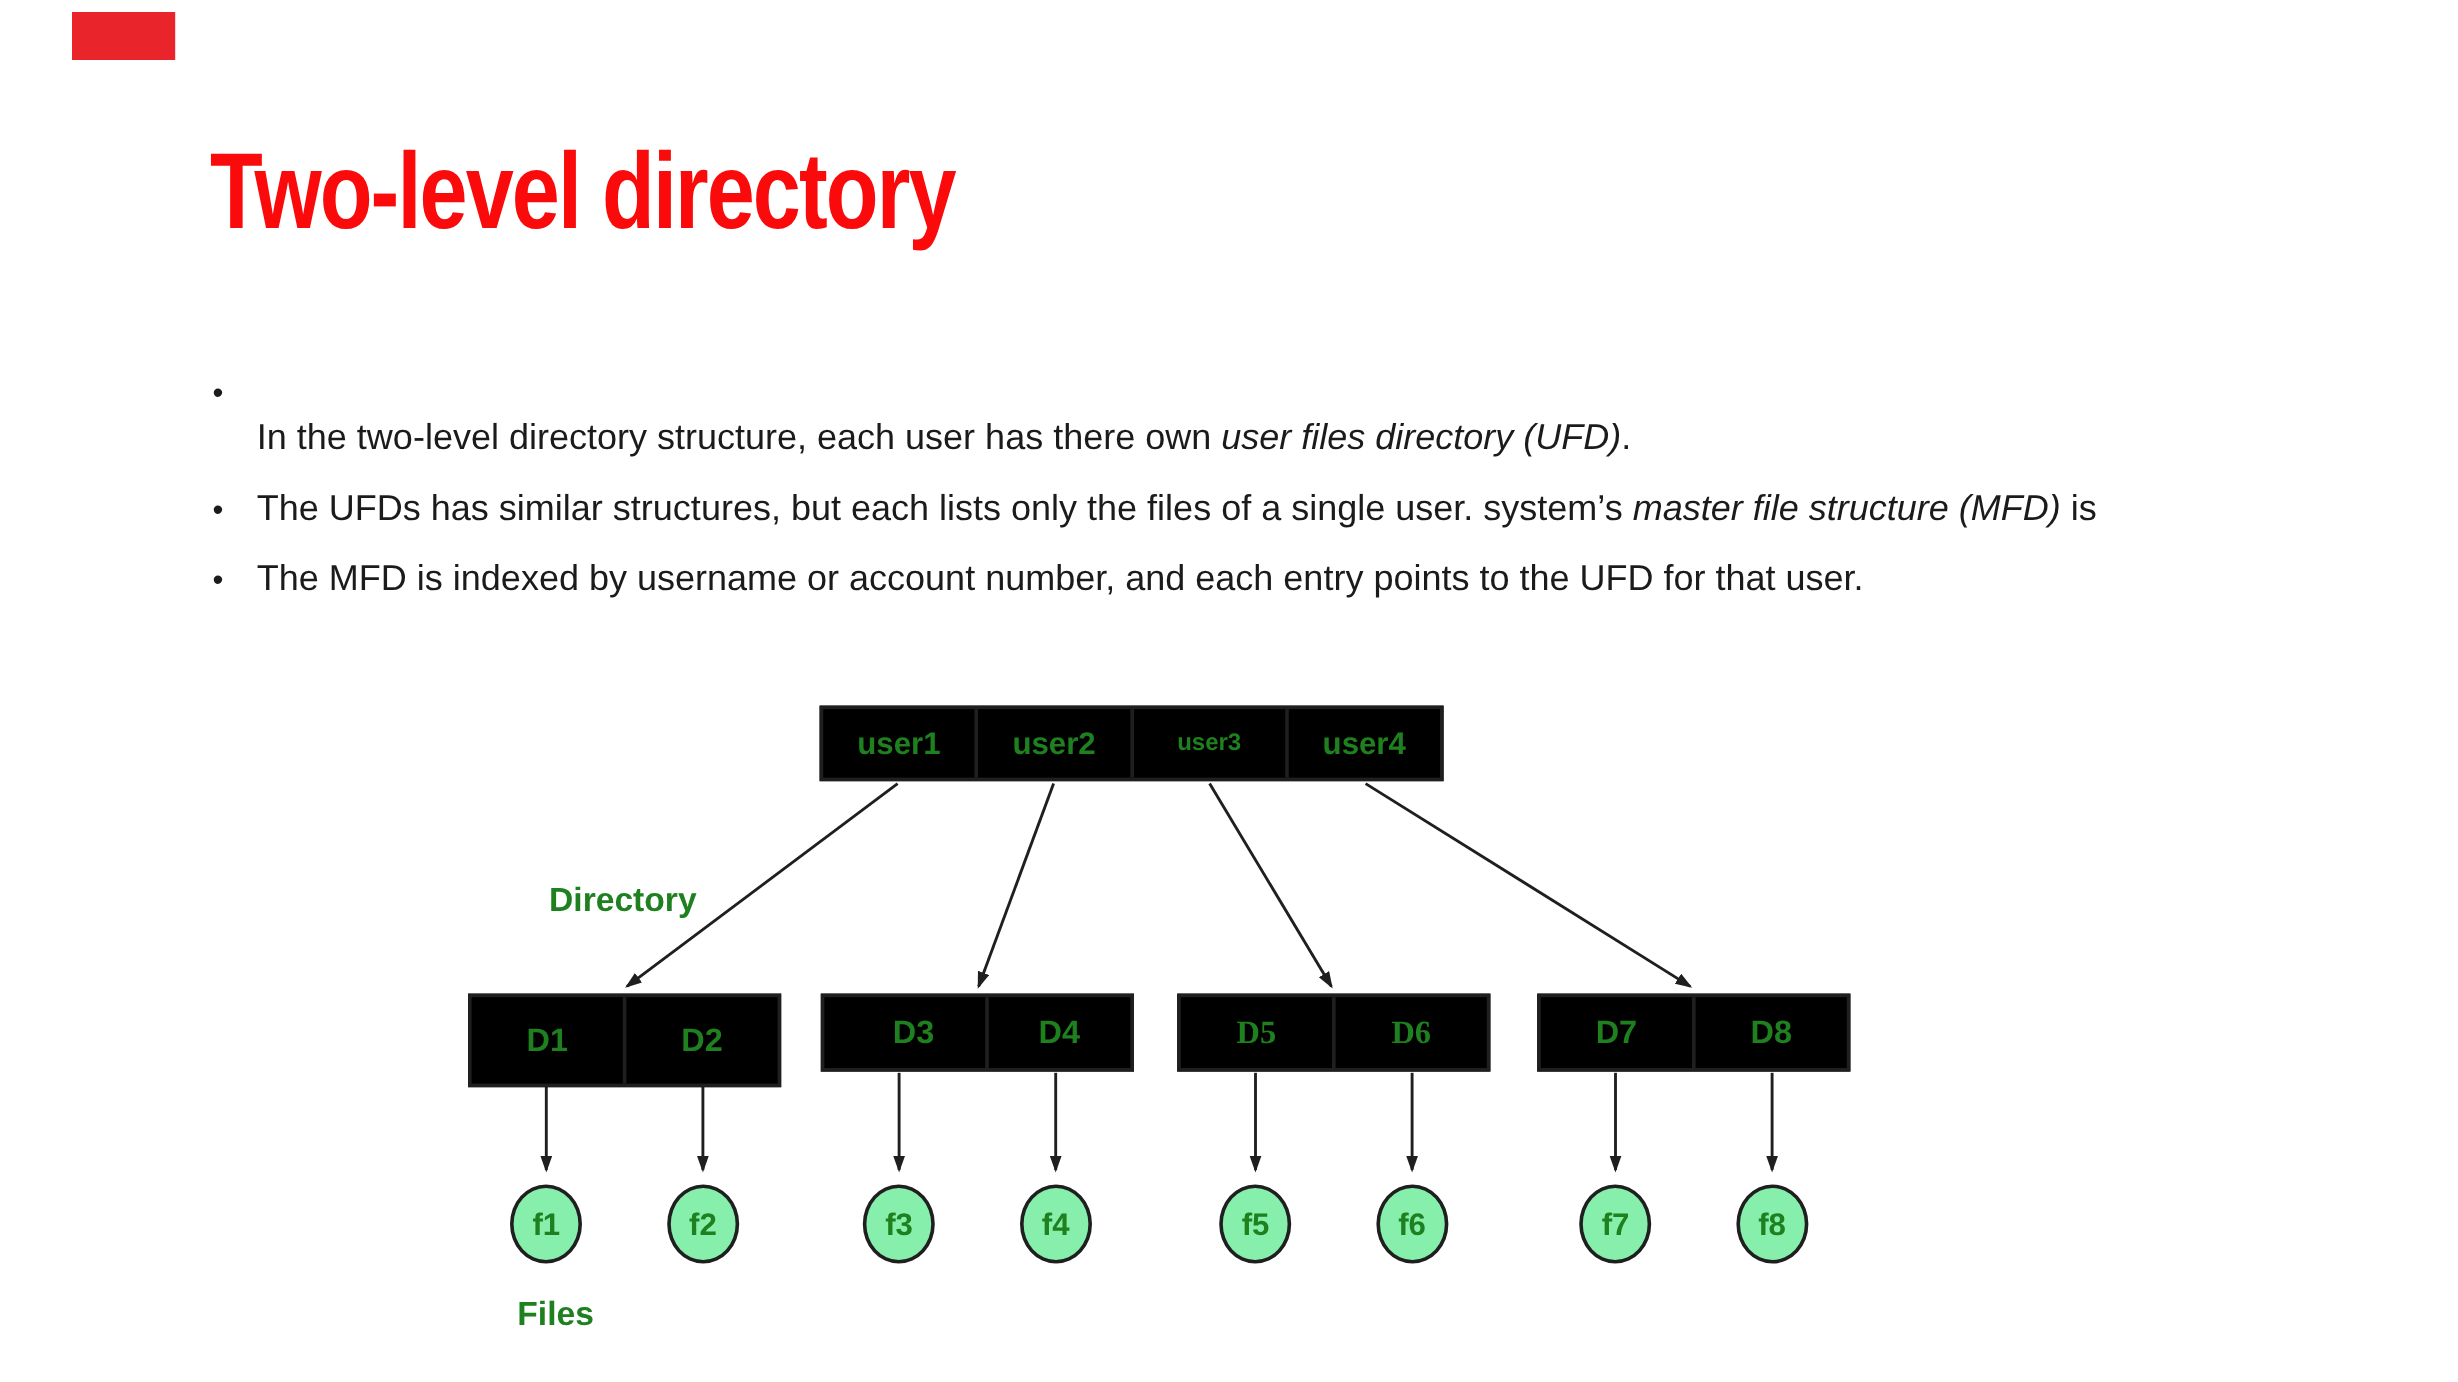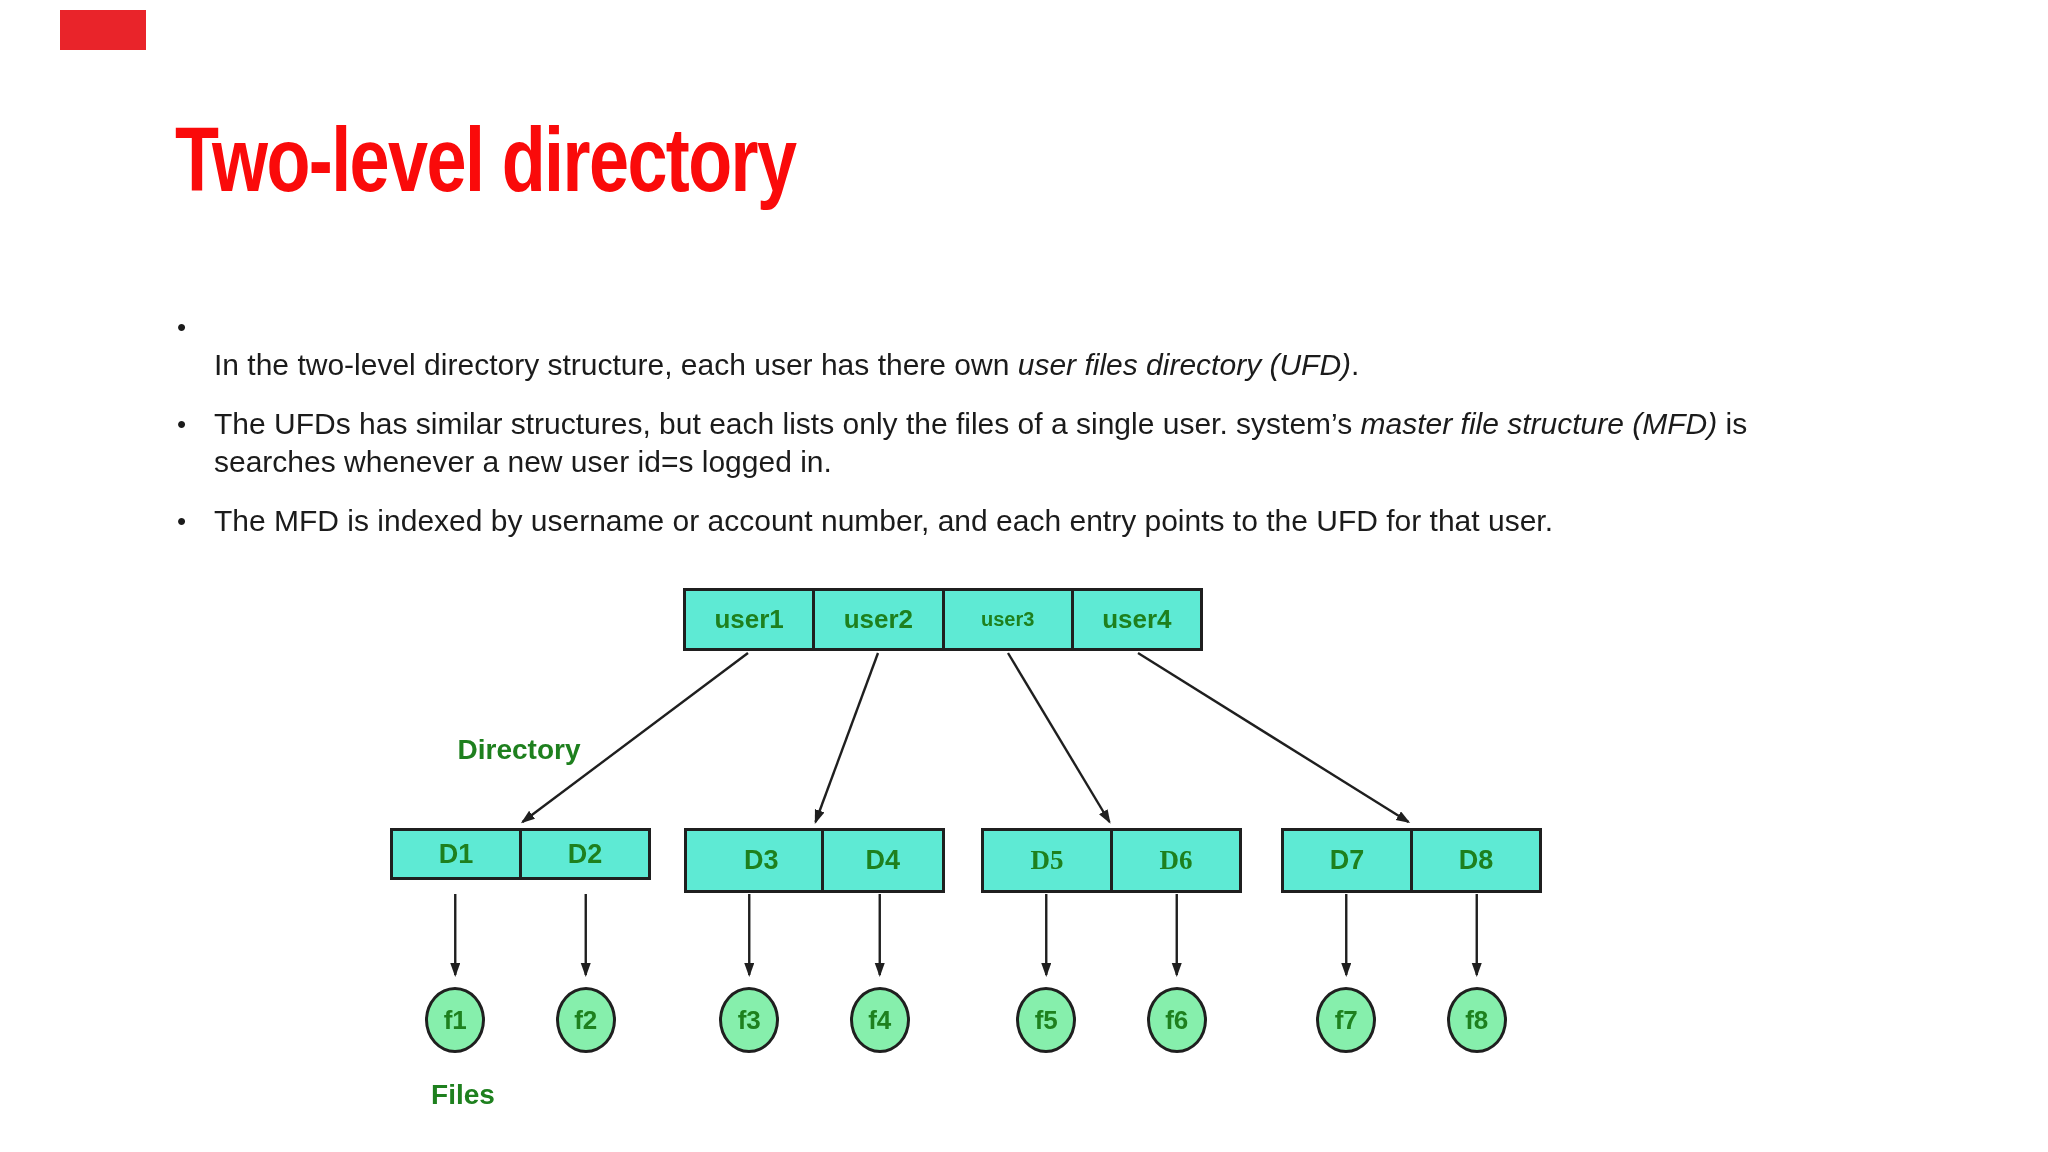--- a/index.html
+++ b/index.html
@@ -25,21 +25,21 @@
   .bullets{
     position:absolute;left:157px;top:308px;width:1760px;
     font-size:30px;line-height:38px;color:var(--body-text);
   }
   .bullet-row{display:flex;margin-bottom:21px;}
   .bullet-dot{flex:0 0 37px;width:37px;font-size:26px;}
   .bullet-text{flex:1;}
   .bullet-text em{font-style:italic;}
   .diagram-svg{position:absolute;left:0;top:0;pointer-events:none;}
   .box-row{
-    position:absolute;display:flex;background:#5eead4;
+    position:absolute;display:flex;background:#000000;
     border:3px solid var(--line);box-sizing:border-box;
   }
   .box-cell{
     flex:1;display:flex;align-items:center;justify-content:center;
     font-weight:700;font-size:27px;color:var(--green);
   }
   .box-cell + .box-cell{border-left:3px solid var(--line);}
   .file-circle{
     position:absolute;box-sizing:border-box;background:#86efac;
     border:3px solid var(--line);border-radius:50%;
@@ -60,21 +60,21 @@
 
   <h1 class="title">Two-level directory</h1>
 
   <div class="bullets" id="bullets">
       <div class="bullet-row">
         <span class="bullet-dot">•</span>
         <div class="bullet-text"><br><span>In the two-level directory structure, each user has there own </span><em>user files directory (UFD)</em><span>.</span></div>
       </div>
       <div class="bullet-row">
         <span class="bullet-dot">•</span>
-        <div class="bullet-text"><span>The UFDs has similar structures, but each lists only the files of a single user. system’s </span><em>master file structure (MFD)</em><span> is</span><br><span>searches whenever a new user id=s logged in.</span></div>
+        <div class="bullet-text"><span>The UFDs has similar structures, but each lists only the files of a single user. system’s </span><em>master file structure (MFD)</em><span> is</span><br></div>
       </div>
       <div class="bullet-row">
         <span class="bullet-dot">•</span>
         <div class="bullet-text"><span>The MFD is indexed by username or account number, and each entry points to the UFD for that user.</span></div>
       </div>
     </div>
 
   <svg class="diagram-svg" id="arrows" width="2048" height="1152" viewBox="0 0 2048 1152">
     <defs>
       <marker id="ah" markerUnits="userSpaceOnUse" markerWidth="16" markerHeight="12" refX="12" refY="5" orient="auto">
@@ -96,21 +96,21 @@
     </svg>
 
   <div class="box-row" id="mfd-row" style="left:663px;top:588px;width:520px;height:63px;">
       <div class="box-cell" style="font-size: 26px;">user1</div>
       <div class="box-cell" style="font-size: 26px;">user2</div>
       <div class="box-cell" style="font-size: 20px;">user3</div>
       <div class="box-cell" style="font-size: 26px;">user4</div>
     </div>
 
   <div id="dir-rows">
-      <div class="box-row" style="left: 370px; top: 828px; width: 261px; height: 52px;">
+      <div class="box-row" style="left: 370px; top: 828px; width: 261px; height: 78px;">
         <div class="box-cell">D1</div>
         <div class="box-cell">D2</div>
       </div>
       <div class="box-row" style="left: 664px; top: 828px; width: 261px; height: 65px; padding-left: 15px;">
         <div class="box-cell">D3</div>
         <div class="box-cell">D4</div>
       </div>
       <div class="box-row" style="left: 961px; top: 828px; width: 261px; height: 65px; font-family: Liberation Serif, serif;">
         <div class="box-cell">D5</div>
         <div class="box-cell">D6</div>

